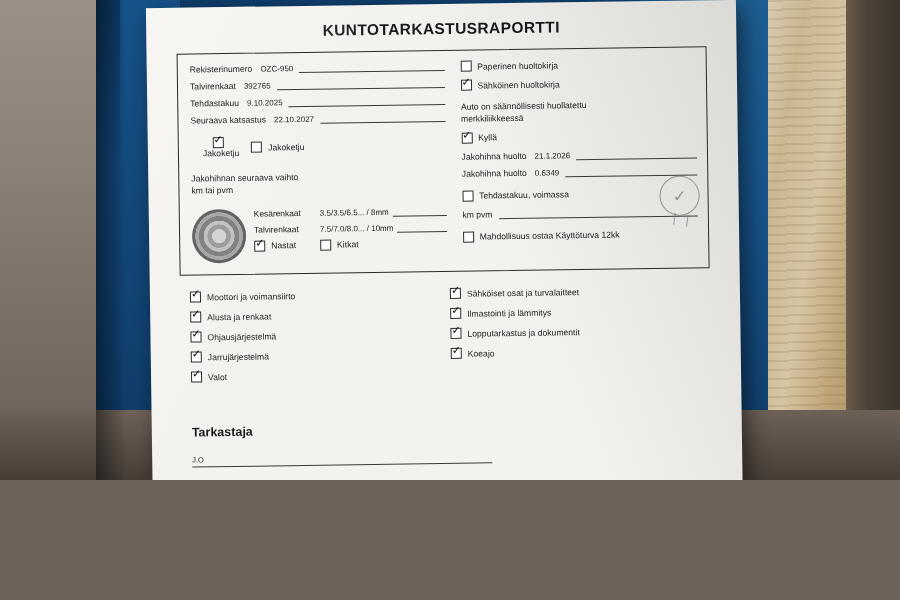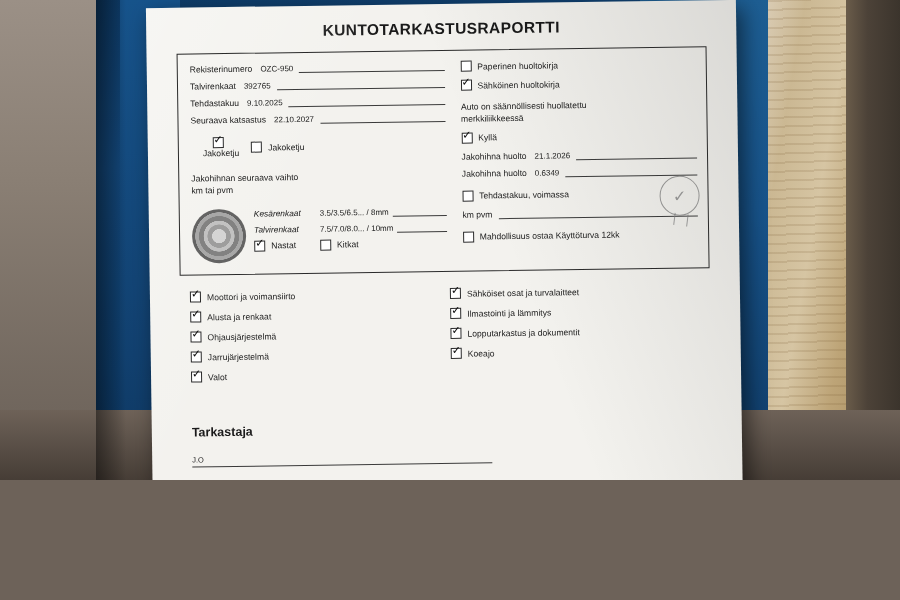--- a/index.html
+++ b/index.html
@@ -101,21 +101,21 @@
   .note { font-size:8.6px; line-height:1.45; }
 
   
   .tyres { display:flex; align-items:flex-start; margin-top:12px; }
   .tyre-img { width:54px; height:54px; border-radius:50%;
     background:radial-gradient(circle at 50% 50%, #cfcfcf 0 18%, #8e8e8e 19% 30%, #b9b9b9 31% 40%, #6e6e6e 41% 52%, #9a9a9a 53% 62%, #4a4a4a 63% 100%);
     flex:none; margin-right:8px; opacity:.85;
   }
   .tyre-rows { flex:1; }
   .tyre-row { display:flex; align-items:flex-end; margin-bottom:6px; }
-  .tyre-name { font-size:8.4px; width:66px;font-style:italic; }
+  .tyre-name { font-size:8.4px; width:66px; }
   .tyre-val { font-size:8px; }
   .tyre-line { flex:1; border-bottom:1px solid #3a3a3a; height:9px; margin-left:4px;}
   .tyre-checks { display:flex; margin-top:4px; }
   .tyre-checks .chk-row { margin-right:24px; margin-bottom:0; }
 
   
   .stamp {
     position:absolute; right:8px; top:128px; width:40px; height:40px;
     border:1.5px solid #777; border-radius:50%;
     display:flex; align-items:center; justify-content:center; color:#777;

